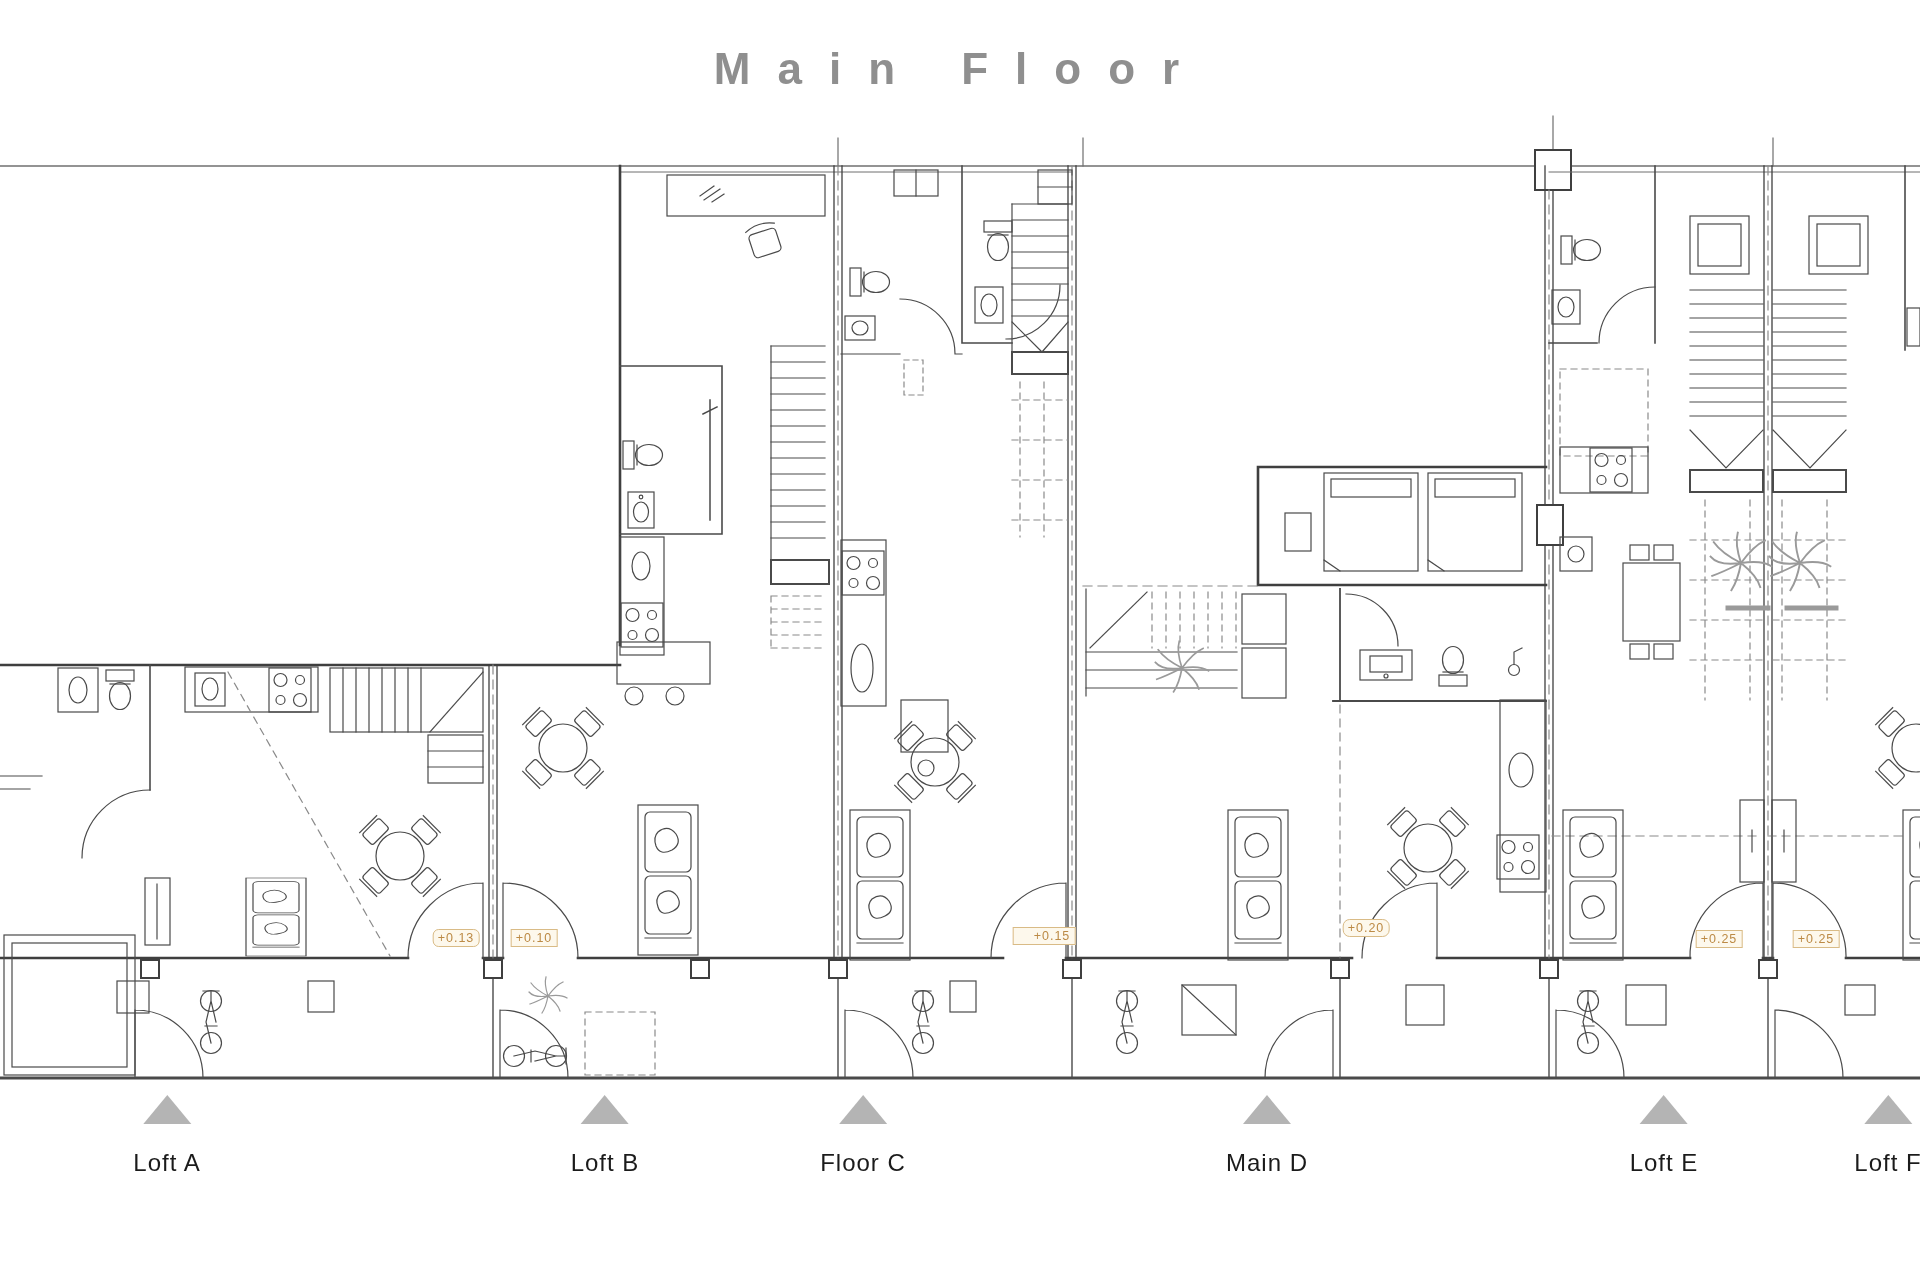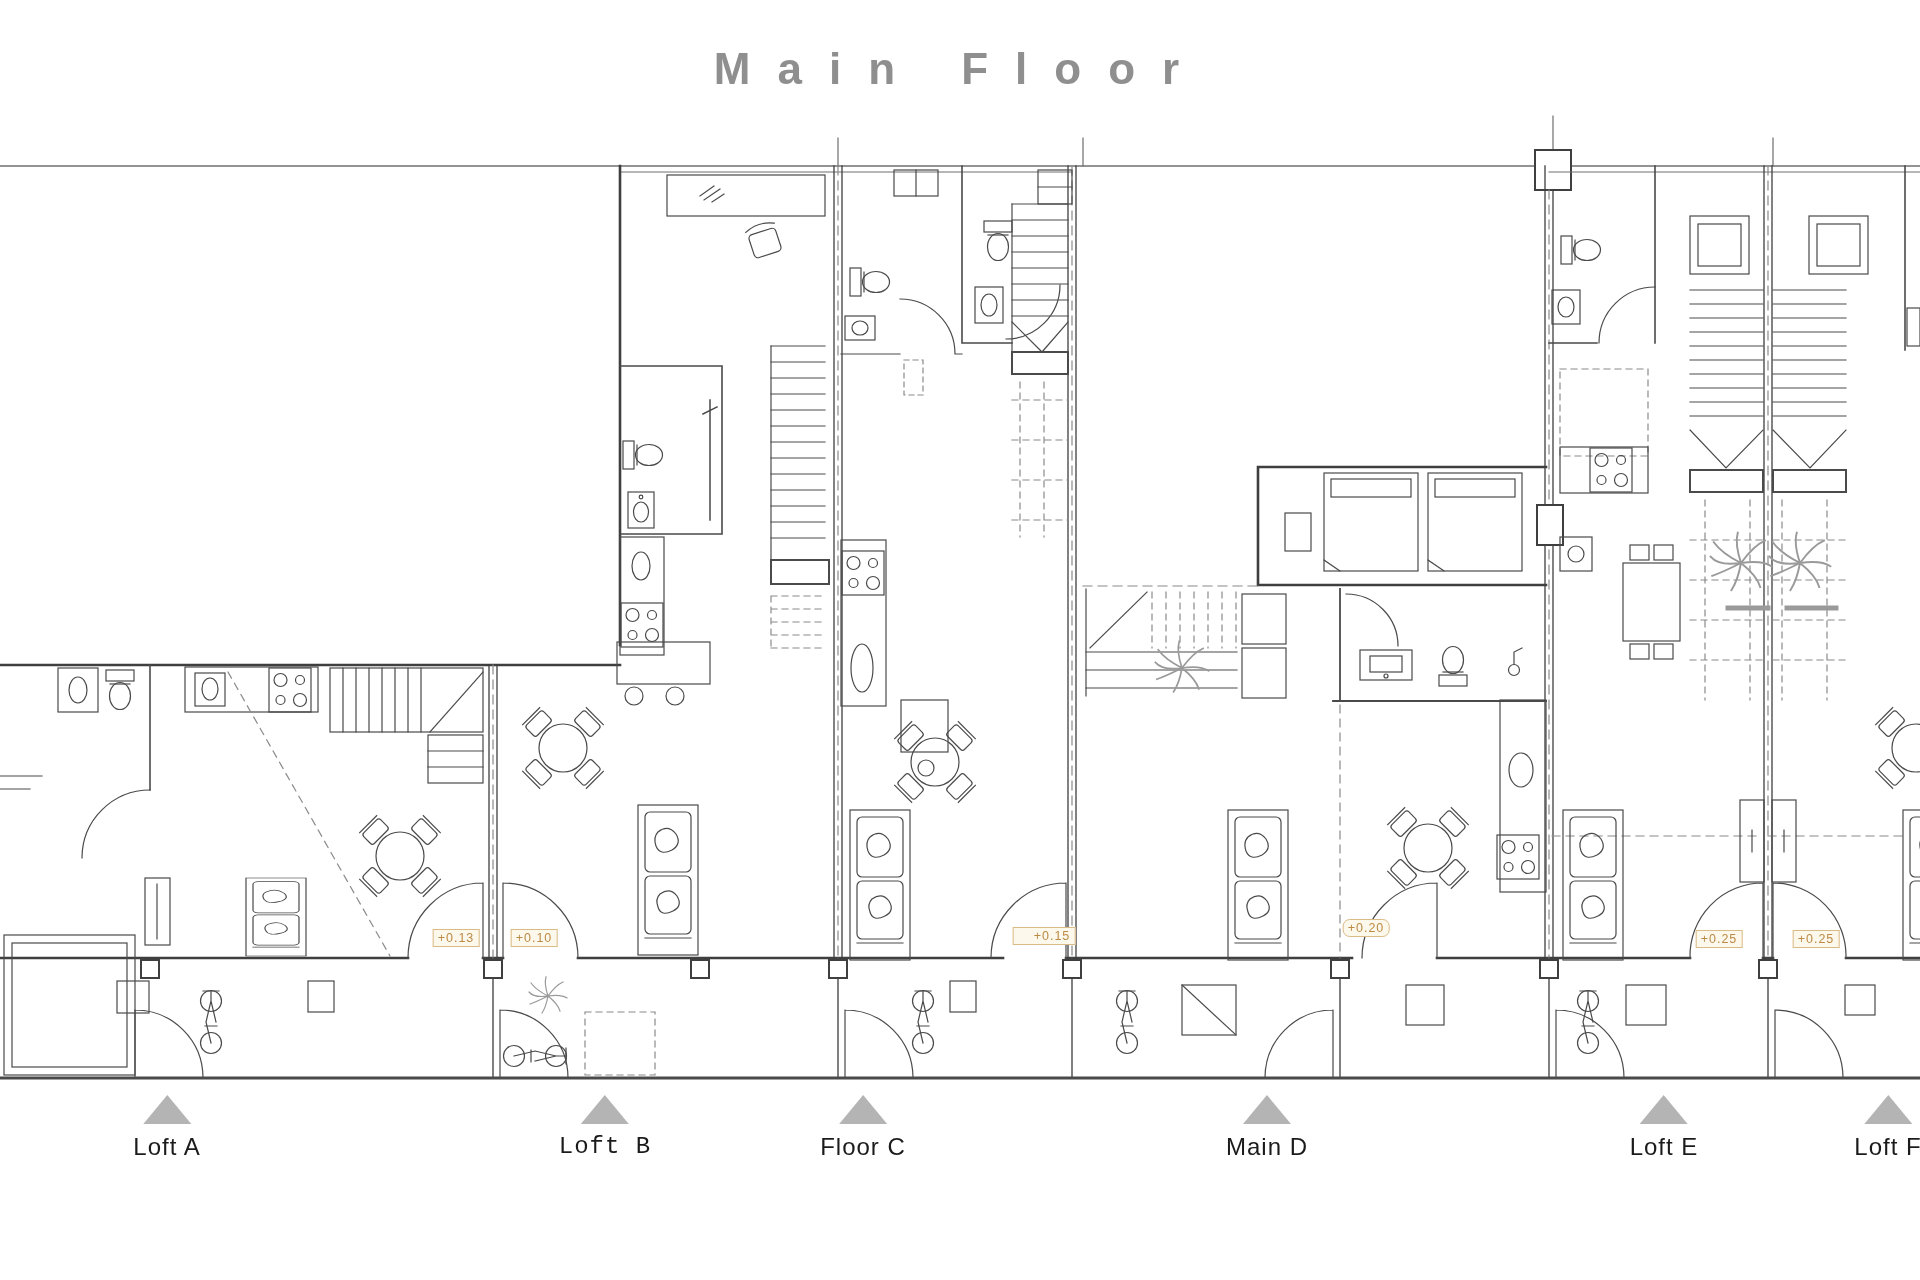--- a/index.html
+++ b/index.html
@@ -7,21 +7,21 @@
        font-family:"Liberation Sans", sans-serif;}
   #plan-title{position:absolute;left:960px;top:44px;transform:translateX(-50%);
 ticker:none;font-size:44px;letter-spacing:27px;color:#8f8f8f;white-space:nowrap;font-weight:700;}
   svg{position:absolute;left:0;top:0;}
   .elev{position:absolute;transform:translate(-50%,-50%);background:#fdf8ec;
         border:1px solid #d9bb86;color:#bc8a45;font-size:12.5px;letter-spacing:1px;
         padding:1px 4px;line-height:14px;white-space:nowrap;}
   .loft-marker{position:absolute;transform:translateX(-50%);text-align:center;}
   .tri{width:0;height:0;border-left:24px solid transparent;border-right:24px solid transparent;
        border-bottom:29px solid #b4b4b4;margin:0 auto;}
-  .loft-label{margin-top:9px;font-size:24px;color:#1b1b1b;letter-spacing:1px;white-space:nowrap;}
+  .loft-label{margin-top:25px;font-size:24px;color:#1b1b1b;letter-spacing:1px;white-space:nowrap;}
 </style>
 </head>
 <body>
 
 <div id="plan-title">Main Floor</div>
 
 <svg width="1920" height="1280" viewBox="0 0 1920 1280" stroke="#4a4a4a" fill="none" stroke-width="1.2" stroke-linecap="square">
 <defs>
   <g id="tbl">
     <circle cx="0" cy="0" r="24"></circle>
@@ -335,32 +335,32 @@
     <path d="M500,1010 V1078 M500,1010 A68,68 0 0,1 568,1078"></path>
     <path d="M845,1010 V1078 M845,1010 A68,68 0 0,1 913,1078"></path>
     <path d="M1333,1010 V1078 M1333,1010 A68,68 0 0,0 1265,1078"></path>
     <path d="M1556,1010 V1078 M1556,1010 A68,68 0 0,1 1624,1078"></path>
     <path d="M1775,1010 V1078 M1775,1010 A68,68 0 0,1 1843,1078"></path>
   </g>
   <path d="M0,1078 H1920" stroke="#4a4a4a" stroke-width="3.2"></path>
 </g>
 </svg>
 
-<div class="elev" style="left:456px;top:938px;">+0.13</div>
+<div class="elev" style="left:456px;top:938px;border-radius:6px;">+0.13</div>
 <div class="elev" style="left:534px;top:938px;">+0.10</div>
 <div class="elev" style="left:1044px;top:936px;padding-left:20px;">+0.15</div>
 <div class="elev" style="left:1366px;top:928px;border-radius:7px;">+0.20</div>
 <div class="elev" style="left:1719px;top:939px;">+0.25</div>
 <div class="elev" style="left:1816px;top:939px;">+0.25</div>
 
 <div class="loft-marker" style="left:167px;top:1095px;">
   <div class="tri"></div>
   <div class="loft-label">Loft A</div>
 </div>
-<div class="loft-marker" style="left:605px;top:1095px;font-family:Liberation Mono, monospace;">
+<div class="loft-marker" style="left:605px;top:1095px;">
   <div class="tri"></div>
   <div class="loft-label">Loft B</div>
 </div>
 <div class="loft-marker" style="left:863px;top:1095px;">
   <div class="tri"></div>
   <div class="loft-label">Floor C</div>
 </div>
 <div class="loft-marker" style="left:1267px;top:1095px;">
   <div class="tri"></div>
   <div class="loft-label">Main D</div>

